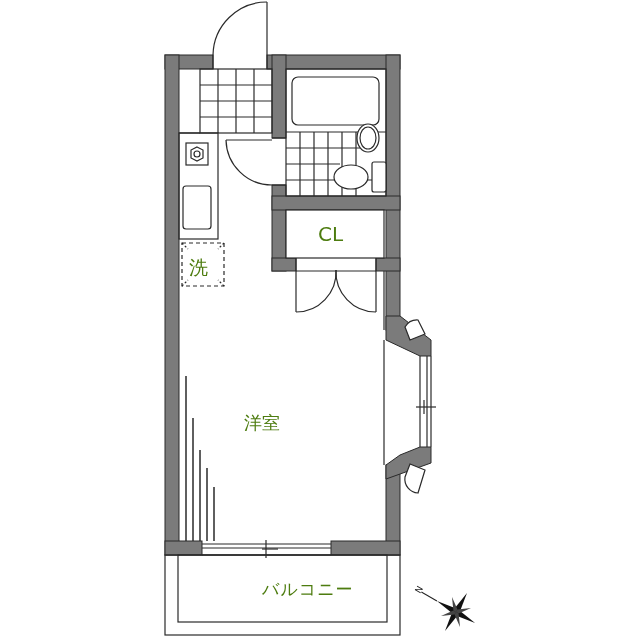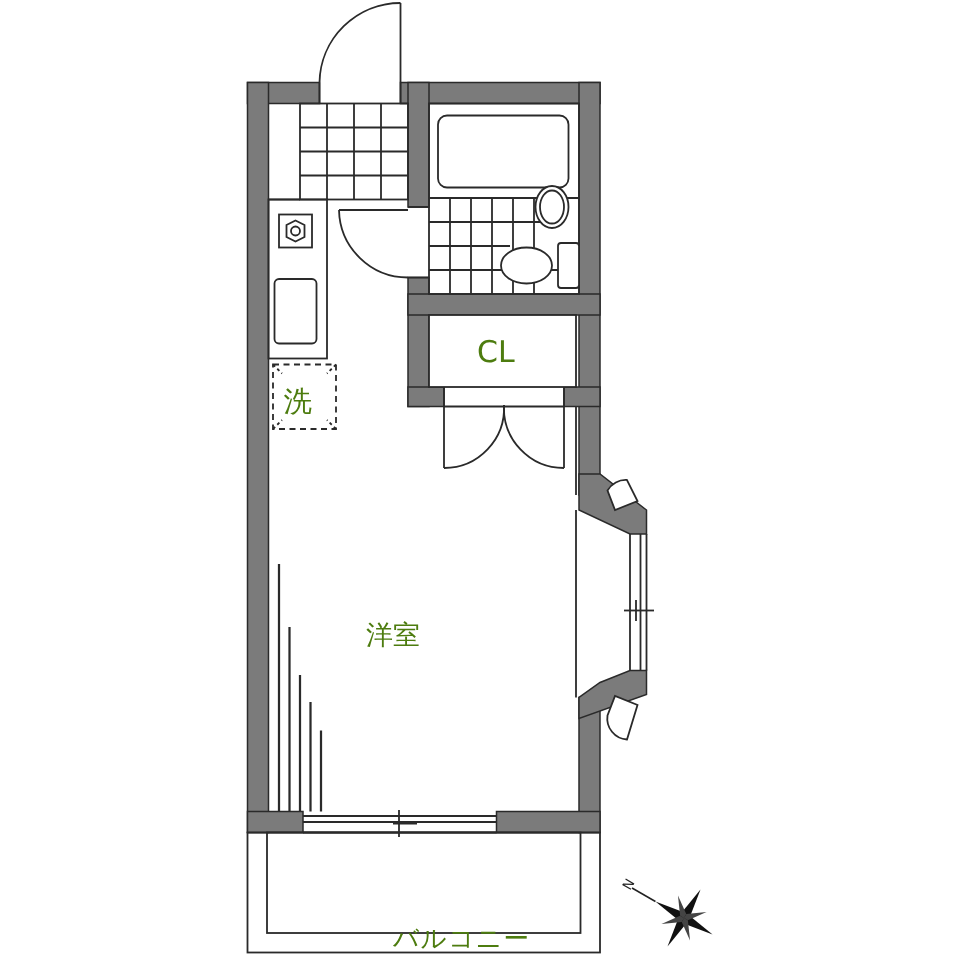--- a/index.html
+++ b/index.html
@@ -2,21 +2,21 @@
 <html><head>
 <meta charset="utf-8">
 <style>
   html, body { margin:0; padding:0; background:#ffffff; }
   body { width:640px; height:639px; position:relative; overflow:hidden; font-family:"DejaVu Sans", sans-serif; }
   #plan { position:absolute; left:0; top:0; }
   .label { position:absolute; color:#4d7c0f; font-family:"DejaVu Sans", sans-serif; white-space:nowrap; }
   .lbl-room { left:244px; top:400px; font-size:18px;margin-top:11px; }
   .lbl-cl { left:318px; top:222px; font-size:20px; }
   .lbl-wash { left:189px; top:255px; font-size:19px; }
-  .lbl-balcony { left:262px; top:578px; font-size:17px; letter-spacing:1px;margin-top:36px; }
+  .lbl-balcony { left:262px; top:578px; font-size:17px; letter-spacing:1px; }
 </style>
 </head>
 <body>
 
 <svg id="plan" width="640" height="639" viewBox="0 0 640 639" xmlns="http://www.w3.org/2000/svg">
   <g fill="none" stroke="#2a2a2a" stroke-width="1.2">
 
     <g fill="#7b7b7b" stroke="#2a2a2a" stroke-width="1">
 
       <rect x="165" y="55" width="48" height="14"></rect>

